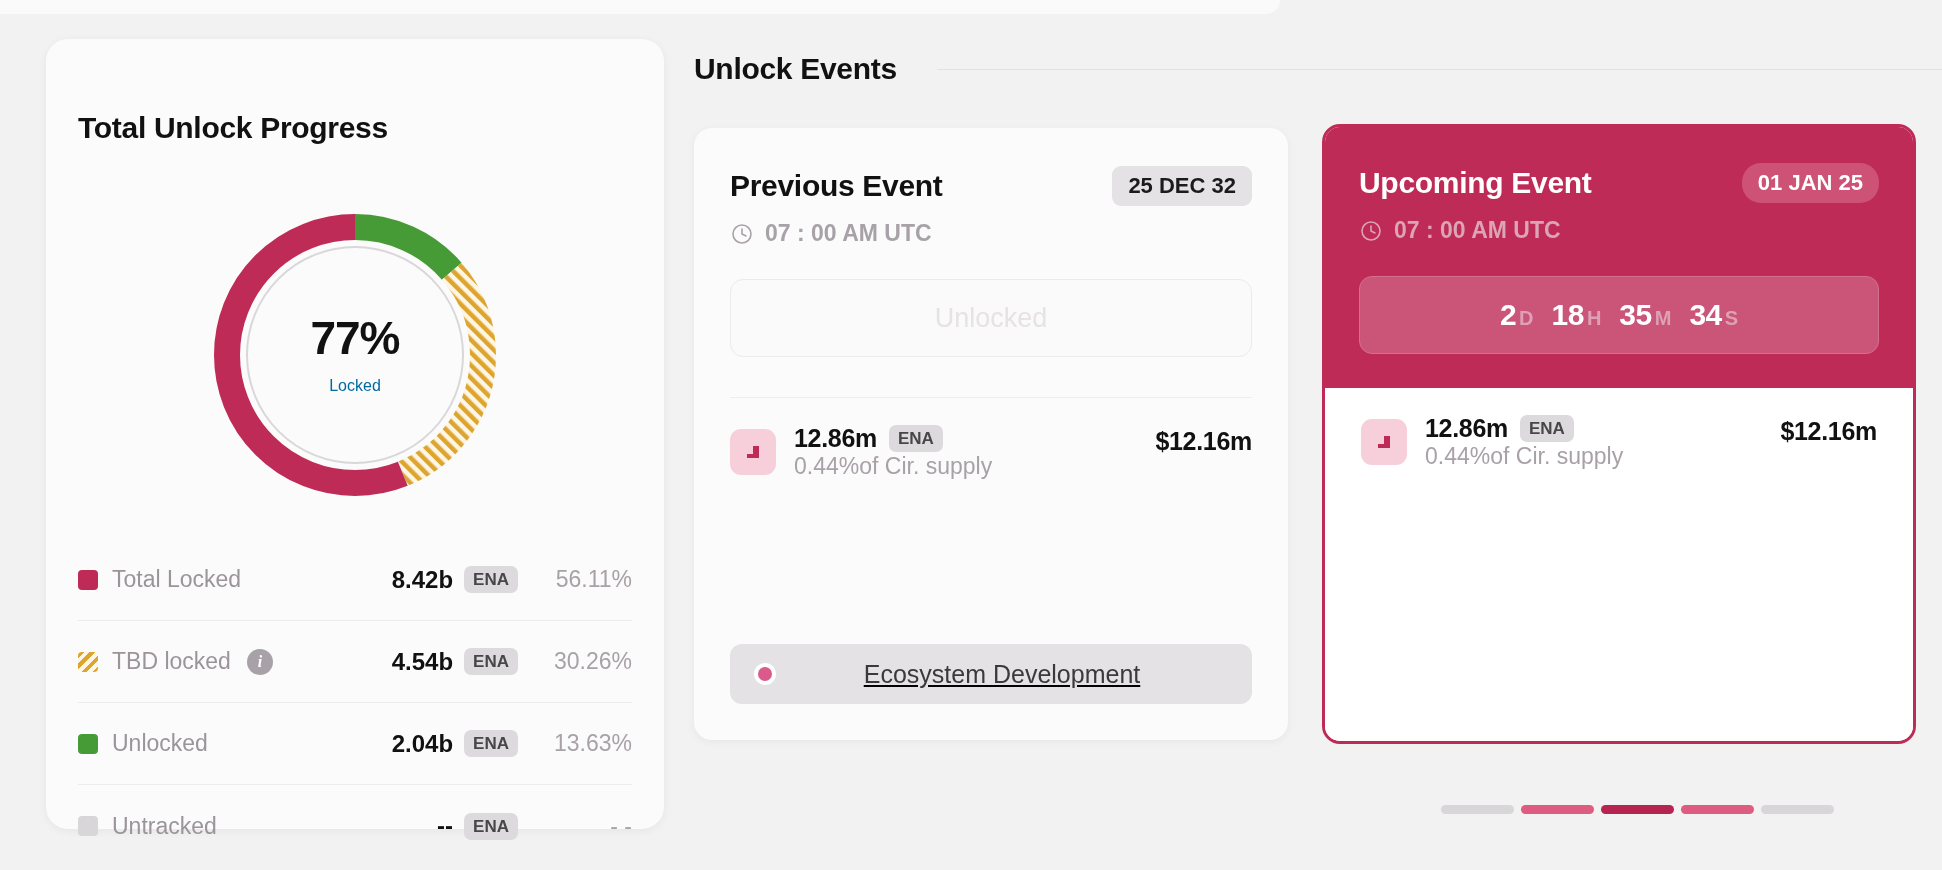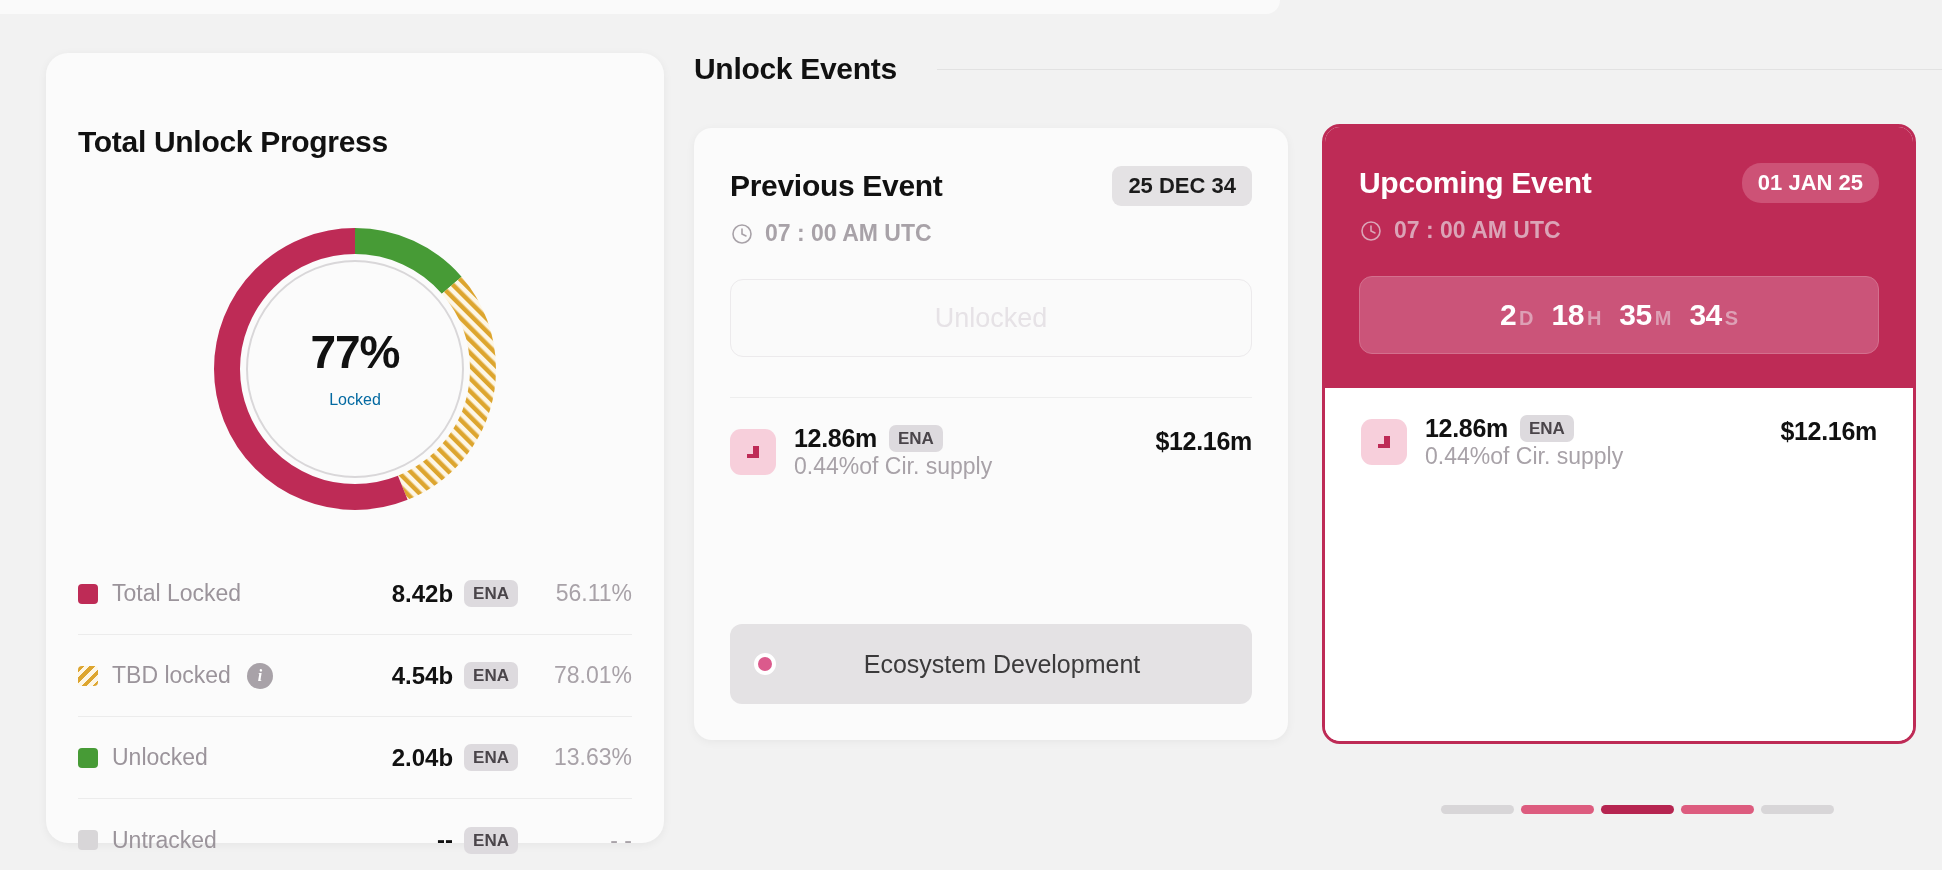--- a/index.html
+++ b/index.html
@@ -25,21 +25,21 @@
     left: 0; top: 0;
     width: 1280px; height: 14px;
     background: #fafafa;
     border-radius: 0 0 14px 0;
   }
 
   
   .progress-card {
     position: absolute;
     left: 46px;
-    top: 53px;
+    top: 39px;
     width: 618px;
     height: 790px;
     background: #fbfbfb;
     border-radius: 22px;
     box-shadow: 0 2px 10px rgba(0,0,0,0.055);
   }
 
   .progress-title {
     position: absolute;
     left: 32px;
@@ -302,25 +302,26 @@
     letter-spacing: -0.3px;
     align-self: flex-start;
     margin-top: 3px;
   }
 
   .tag-pill {
     position: absolute;
     left: 36px;
     right: 36px;
     bottom: 36px;
-    height: 80px;
+    height: 60px;
     border-radius: 12px;
     display: flex;
     align-items: center;
     padding: 0 24px;
+    text-decoration: underline;
   }
   .tag-pill.grey { background: #e4e2e4; }
 
   .tag-dot {
     width: 22px; height: 22px;
     border-radius: 50%;
     border: 4px solid #fff;
     background: #db5a8c;
     flex: 0 0 auto;
   }
@@ -446,21 +447,21 @@
         <span class="legend-pct">56.11%</span>
       </div>
 
       <div class="legend-row">
         <span class="swatch striped"></span>
         <span class="legend-label">TBD locked</span>
         <span class="info-icon">i</span>
         <span class="legend-spacer"></span>
         <span class="legend-value">4.54b</span>
         <span class="token-chip">ENA</span>
-        <span class="legend-pct">78.01%</span>
+        <span class="legend-pct">30.26%</span>
       </div>
 
       <div class="legend-row">
         <span class="swatch green"></span>
         <span class="legend-label">Unlocked</span>
         <span class="legend-spacer"></span>
         <span class="legend-value">2.04b</span>
         <span class="token-chip">ENA</span>
         <span class="legend-pct">13.63%</span>
       </div>
@@ -479,21 +480,21 @@
 
   <div class="events-header">
     <span class="events-title">Unlock Events</span>
     <span class="events-rule"></span>
   </div>
 
   <section class="prev-card">
     <div class="prev-top">
       <div class="card-head-row">
         <span class="card-head-title">Previous Event</span>
-        <span class="date-pill">25 DEC 34</span>
+        <span class="date-pill">25 DEC 32</span>
       </div>
       <div class="time-row">
         <span>
           <svg class="clock-icon" viewBox="0 0 24 24" fill="none" stroke="#a8a2a8" stroke-width="1.6">
             <circle cx="12" cy="12" r="9"></circle>
             <path d="M12 7 V12 L16 14" stroke-linecap="round"></path>
           </svg>
         </span>
         <span class="time-text">07 : 00 AM UTC</span>
       </div>

